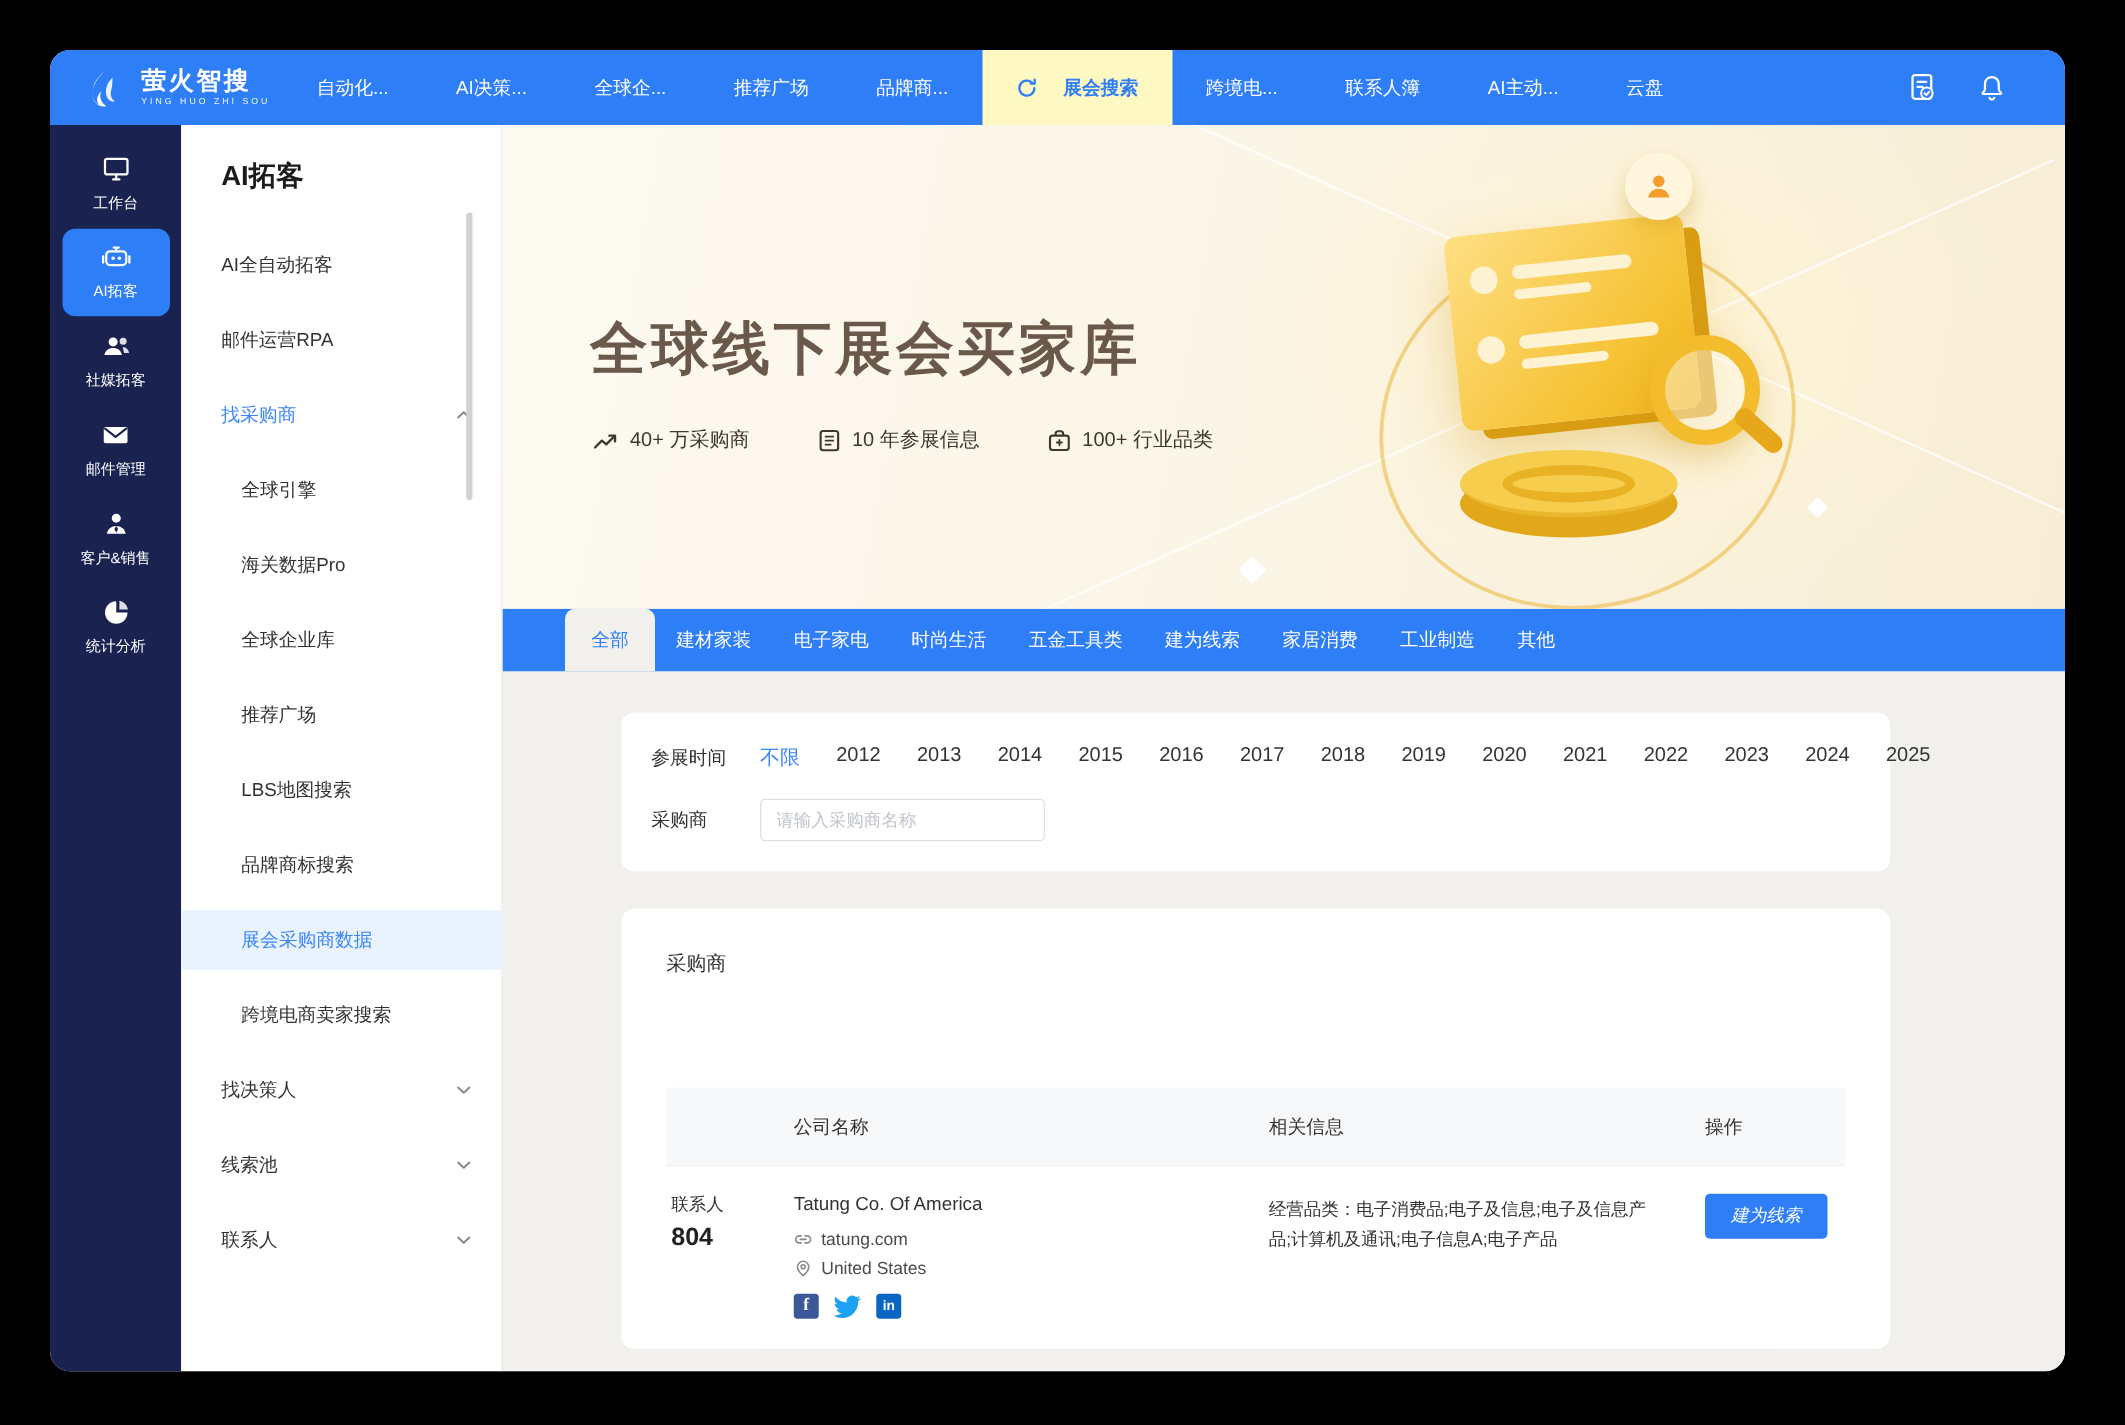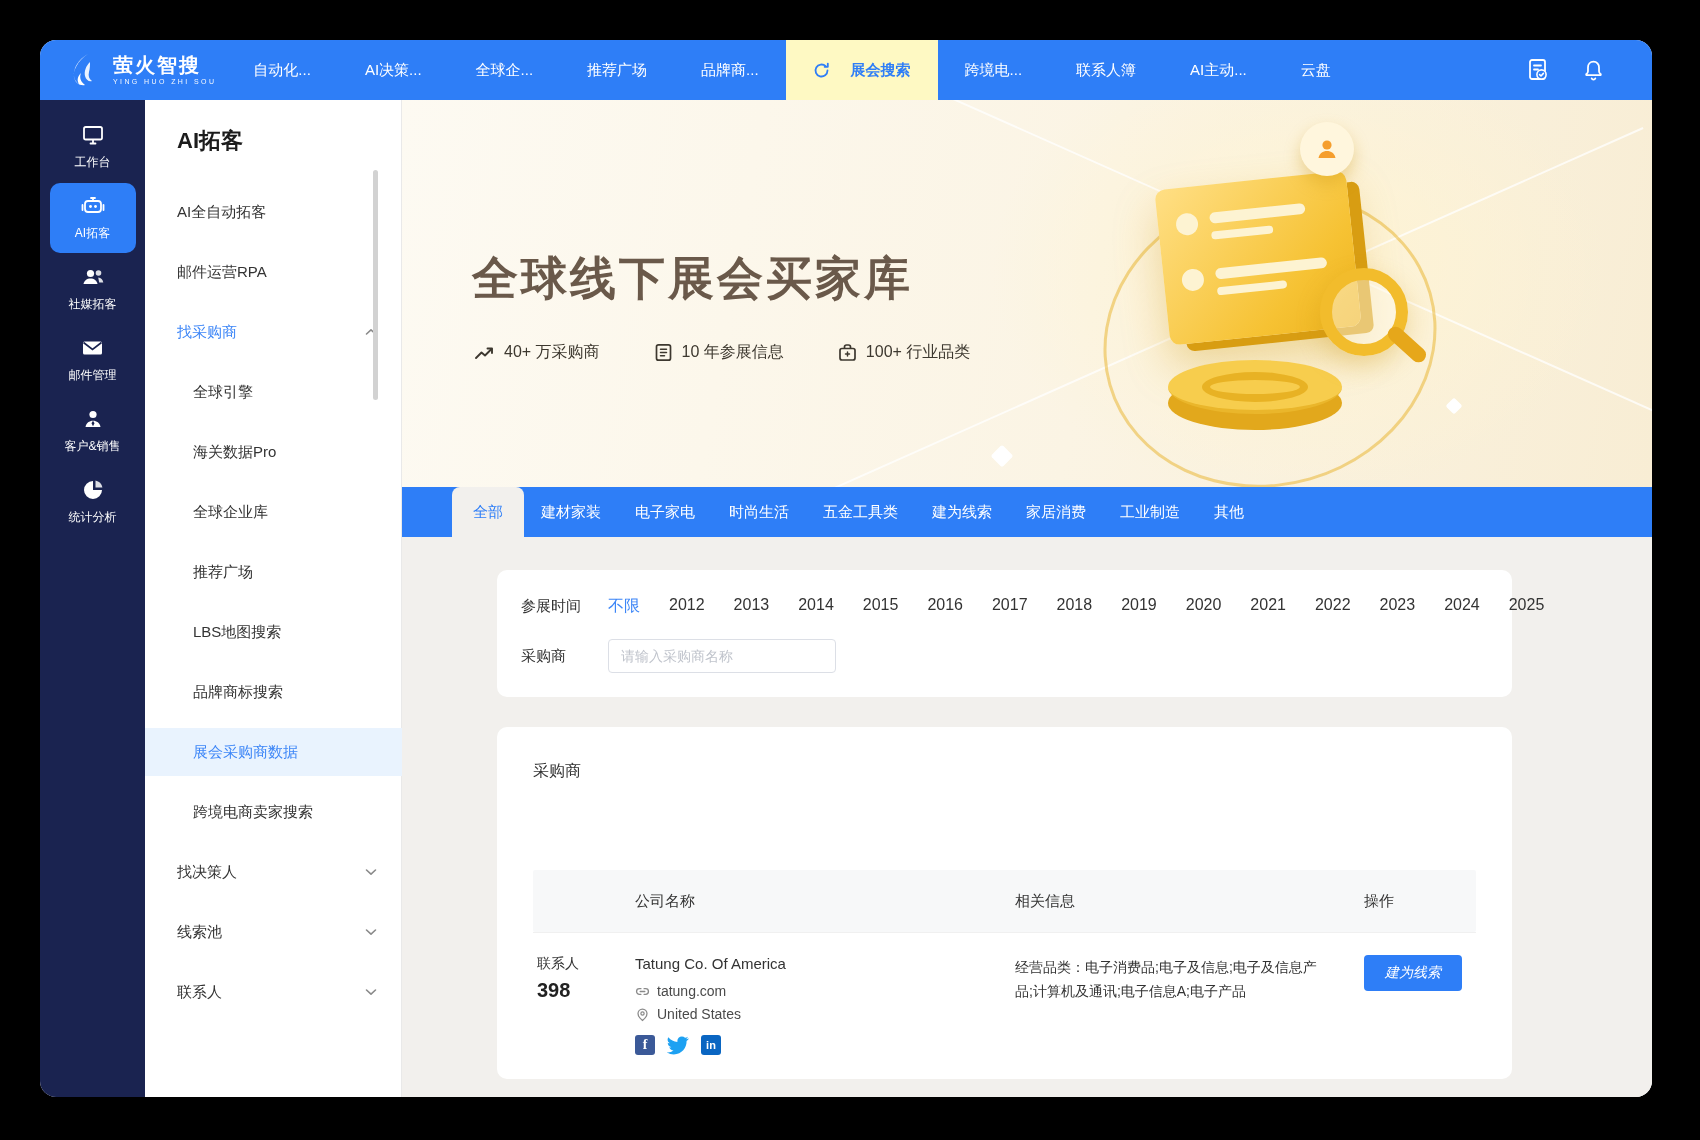--- a/index.html
+++ b/index.html
@@ -375,21 +375,21 @@
           <div class="section-title">采购商</div>
           <div class="t-head">
             <div class="c1"></div>
             <div class="c2">公司名称</div>
             <div class="c3">相关信息</div>
             <div class="c4">操作</div>
           </div>
           <div class="t-row">
             <div class="c1">
               <div class="contact-label">联系人</div>
-              <div class="contact-count">398</div>
+              <div class="contact-count">804</div>
             </div>
             <div class="c2">
               <div class="company">Tatung Co. Of America</div>
               <div class="meta">
                 <svg width="15" height="15" viewBox="0 0 24 24">
                   <path d="M9.5 16.5H7a4.5 4.5 0 1 1 0-9h2.5 M14.5 7.5H17a4.5 4.5 0 1 1 0 9h-2.5 M8.3 12h7.4" fill="none" stroke="#8a8a8a" stroke-width="2.1" stroke-linecap="round"></path>
                 </svg>
                 <span>tatung.com</span>
               </div>
               <div class="meta" style="margin-top:7px;">

